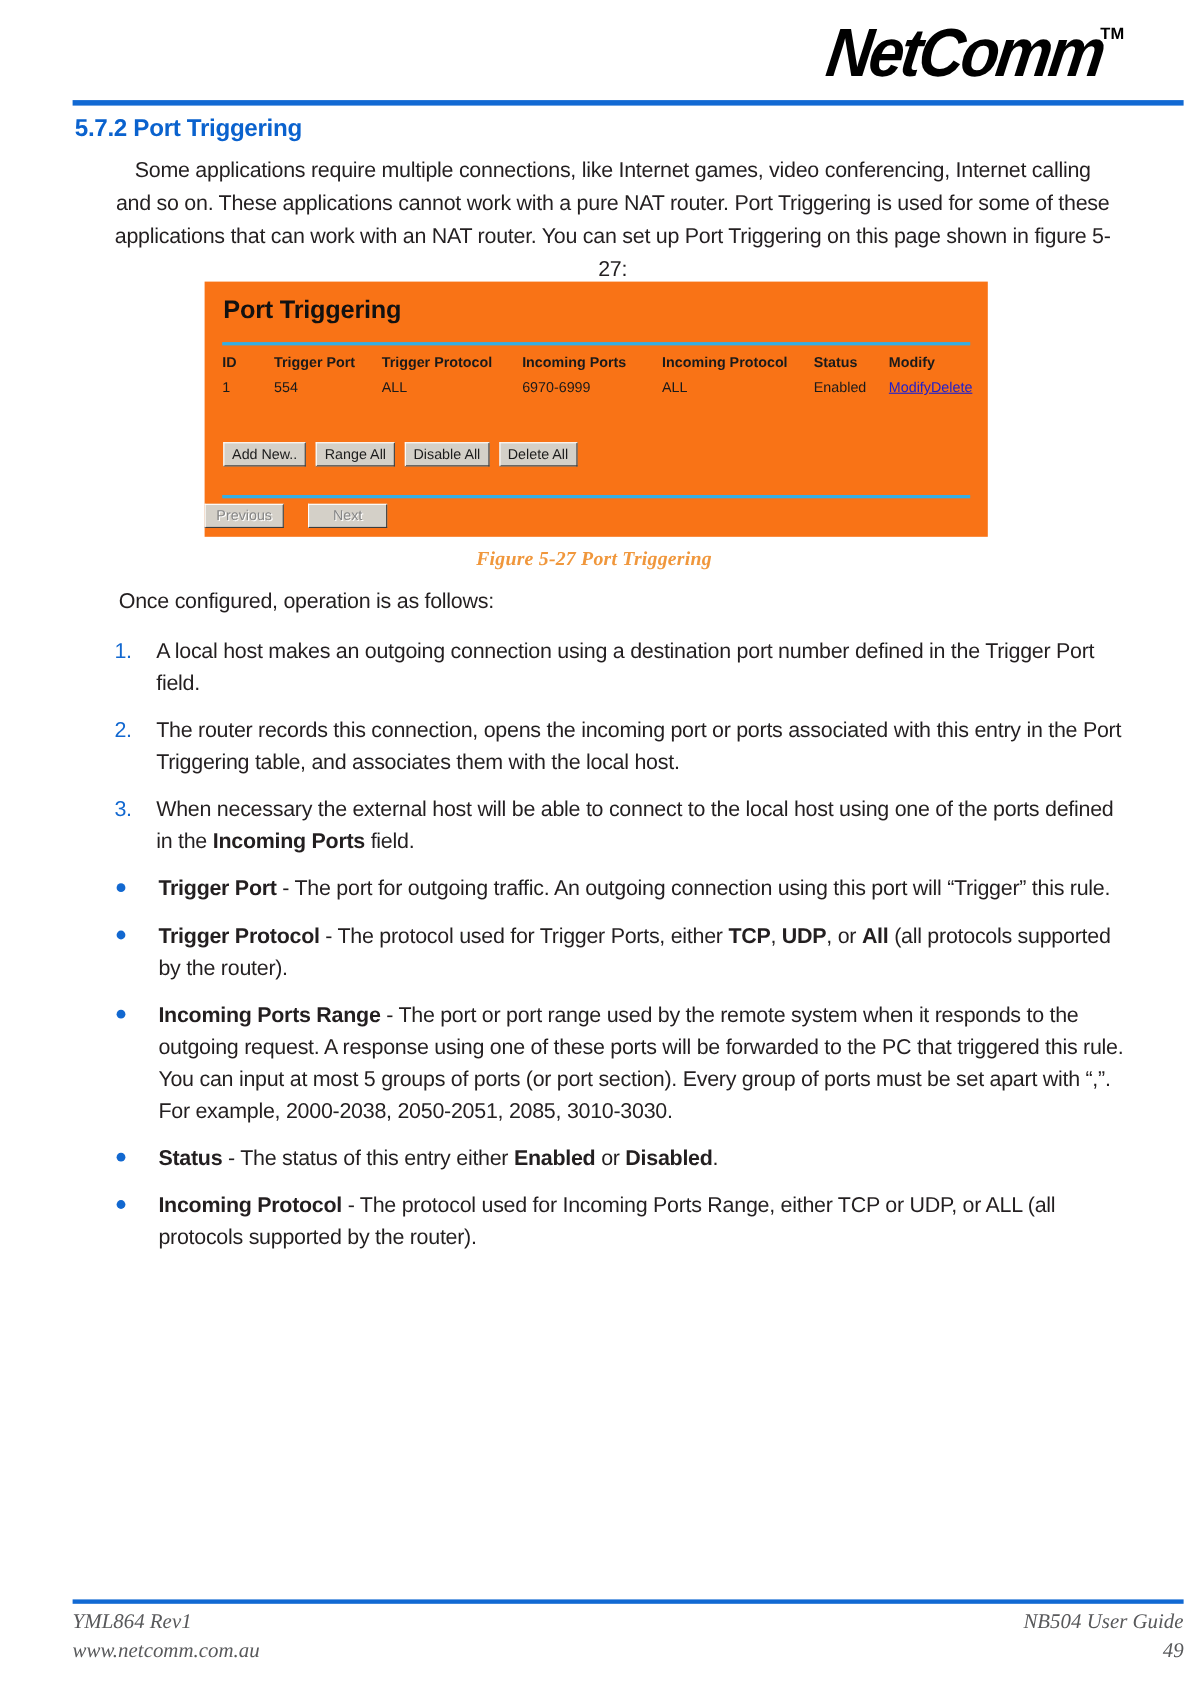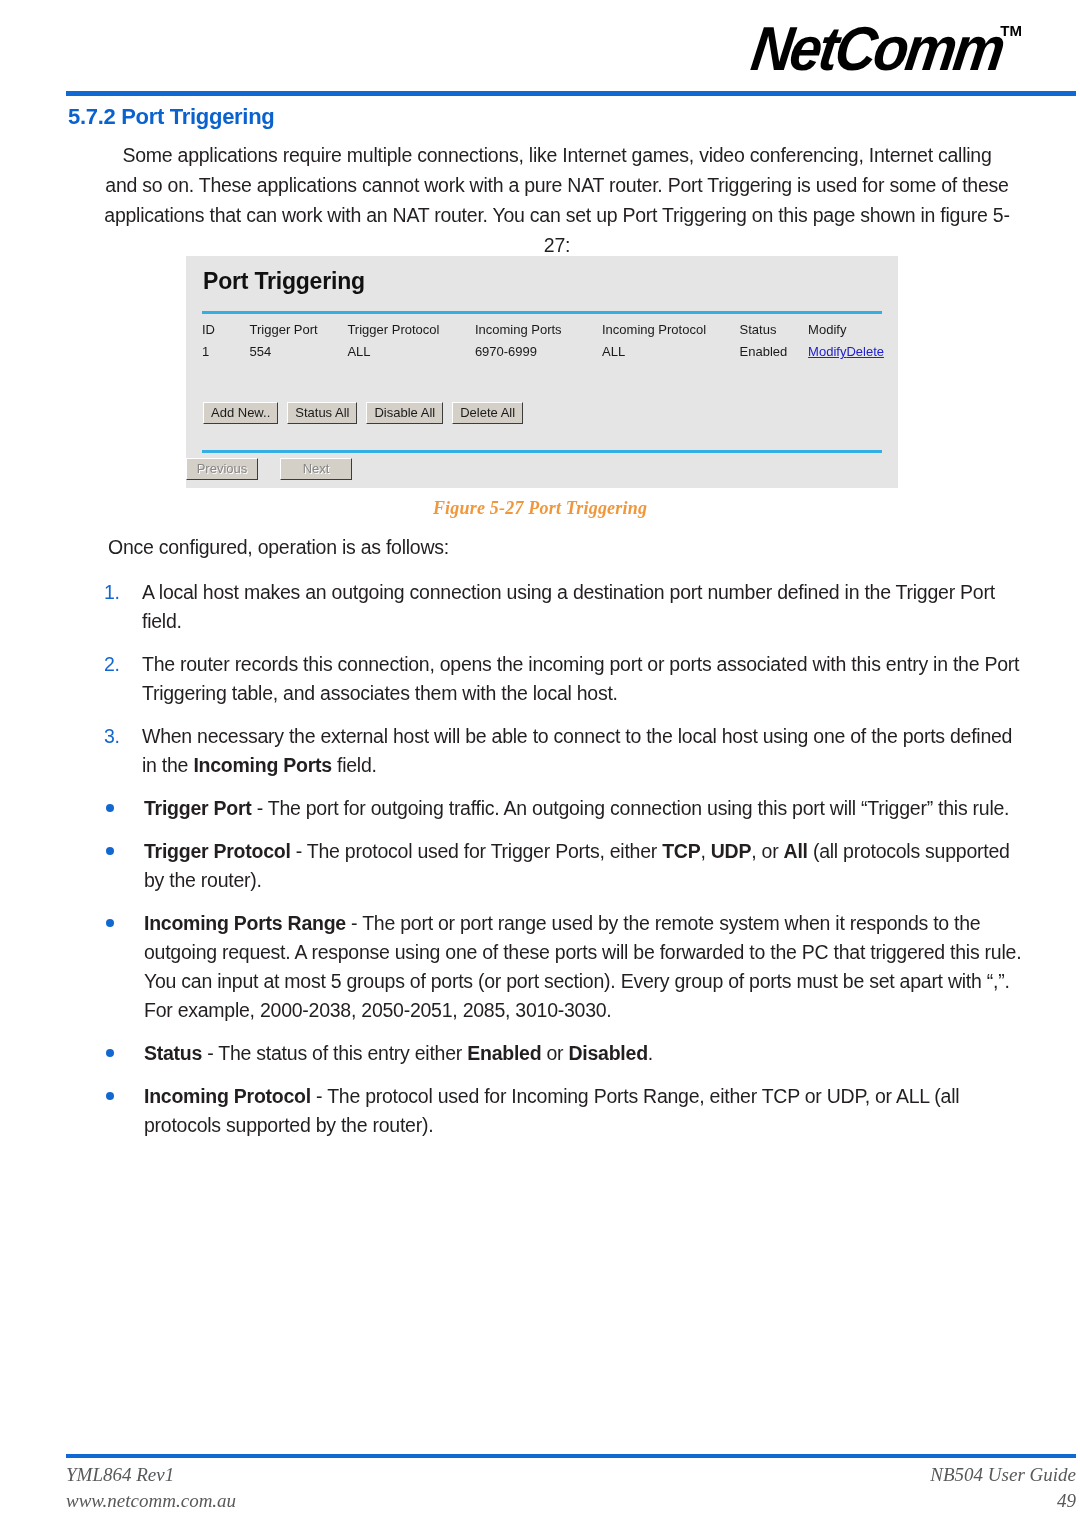--- a/index.html
+++ b/index.html
@@ -93,21 +93,21 @@
     margin: 0;
   }
 
   
   .figure-box {
     position: absolute;
     left: 186px;
     top: 256px;
     width: 712px;
     height: 232px;
-    background: #e5e5e5;
+    background: #f97316;
   }
   .ui-title {
     position: absolute;
     left: 17px;
     top: 12px;
     font-size: 23px;
     font-weight: bold;
     color: #111111;
     letter-spacing: -0.2px;
   }
@@ -123,21 +123,21 @@
     position: absolute;
     left: 16px;
     top: 64px;
     width: 682px;
     border-collapse: collapse;
     font-size: 13px;
     color: #1a1a1a;
   }
   .ui-table th {
     text-align: left;
-    font-weight: normal;
+    font-weight: bold;
     padding: 2px 0 6px 0;
     font-size: 13px;
     white-space: nowrap;
   }
   .ui-table td {
     text-align: left;
     padding: 1px 0 2px 0;
     font-size: 13px;
     white-space: nowrap;
   }
@@ -328,21 +328,21 @@
           <td>6970-6999</td>
           <td>ALL</td>
           <td>Enabled</td>
           <td><span class="ui-link">Modify</span><span class="ui-link">Delete</span></td>
         </tr>
       </tbody>
     </table>
 
     <div class="btn-row">
       <button class="win-btn">Add New..</button>
-      <button class="win-btn">Status All</button>
+      <button class="win-btn">Range All</button>
       <button class="win-btn">Disable All</button>
       <button class="win-btn">Delete All</button>
     </div>
 
     <div class="ui-hr bottom"></div>
 
     <div class="nav-row">
       <button class="win-btn disabled">Previous</button>
       <button class="win-btn disabled">Next</button>
     </div>

